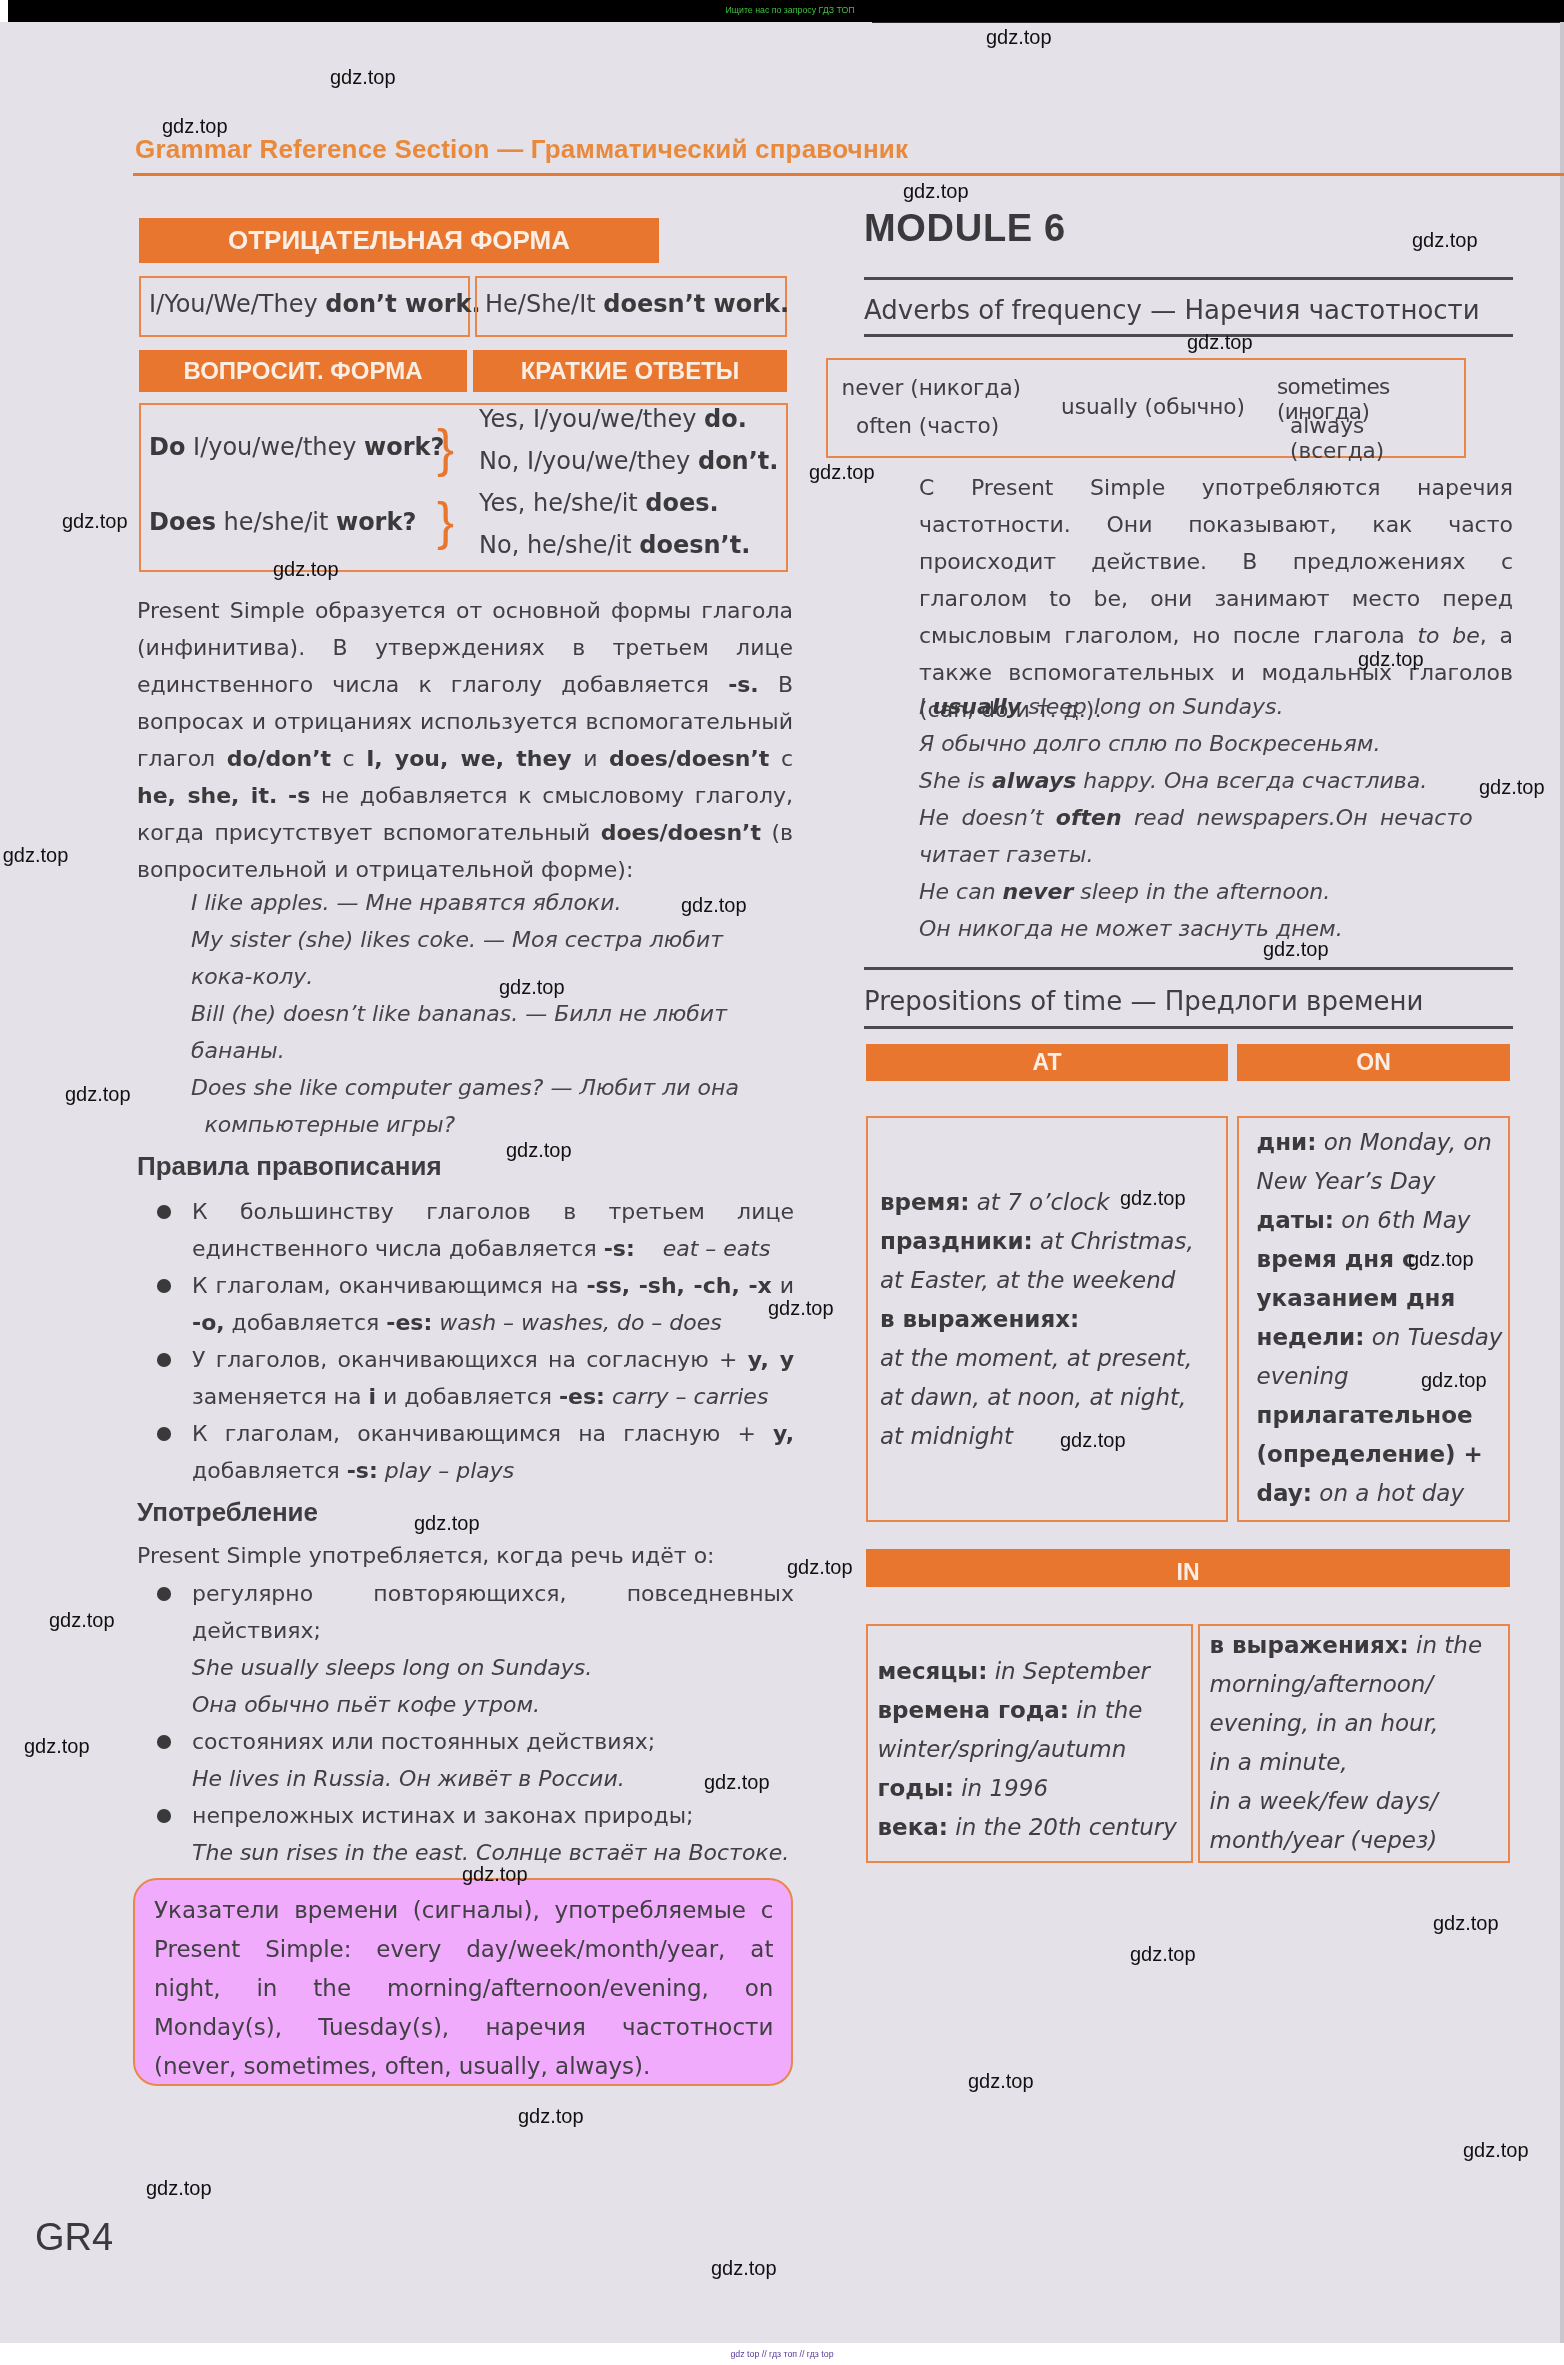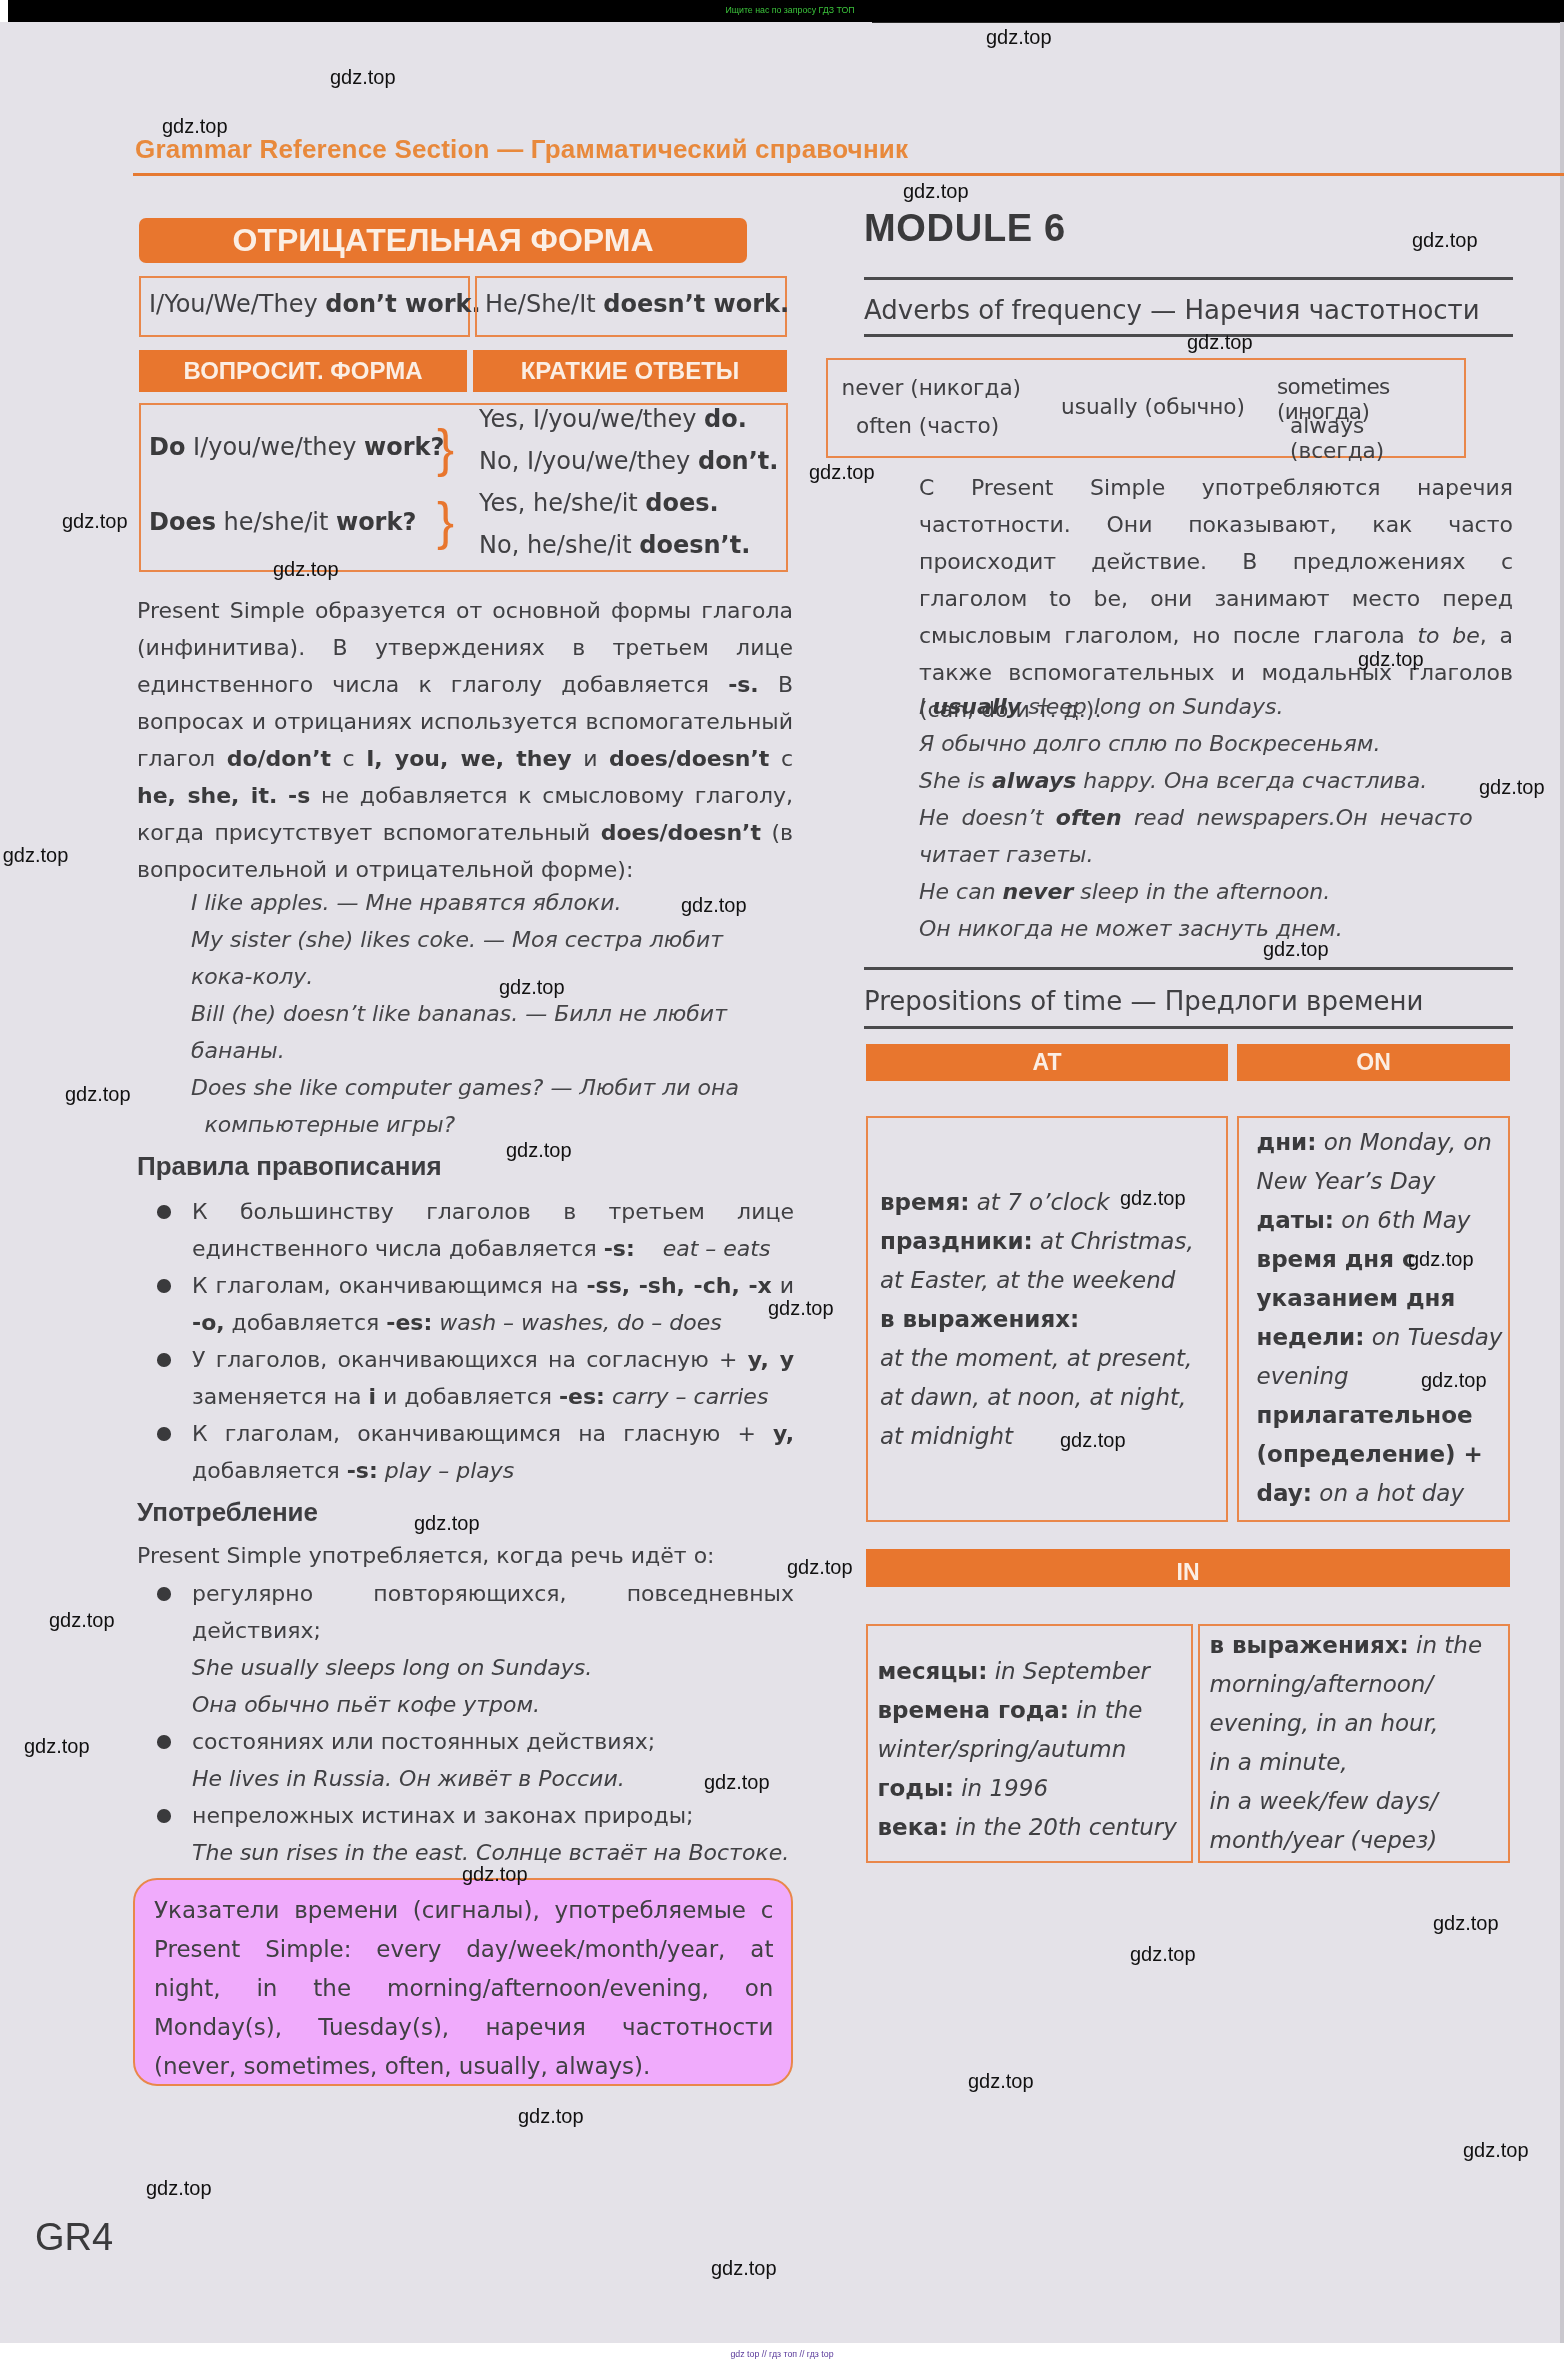--- a/index.html
+++ b/index.html
@@ -54,21 +54,21 @@
 </div>
 
 <div class="page">
   <div class="page-topline"></div>
   <div class="page-edge"></div>
 </div>
 
 <div class="section-title">Grammar Reference Section — Грамматический справочник</div>
 <div class="section-rule"></div>
 
-<div class="orange-bar" style="left:139px; top:218px; width:608px; height:45px; font-size:32px; line-height:45px;border-radius:7px;">ОТРИЦАТЕЛЬНАЯ ФОРМА</div>
+<div class="orange-bar" style="left:139px; top:218px; width:520px; height:45px; font-size:26px; line-height:45px;">ОТРИЦАТЕЛЬНАЯ ФОРМА</div>
 
 <div class="o-box" style="left:139px; top:276px; width:331px; height:61px;">
   <div class="txt" style="left:8px; top:12px; font-size:24px; white-space:nowrap;">
     <span>I/You/We/They </span><b>don’t work.</b>
   </div>
 </div>
 <div class="o-box" style="left:475px; top:276px; width:312px; height:61px;">
   <div class="txt" style="left:8px; top:12px; font-size:24px; white-space:nowrap;">
     <span>He/She/It </span><b>doesn’t work.</b>
   </div>

